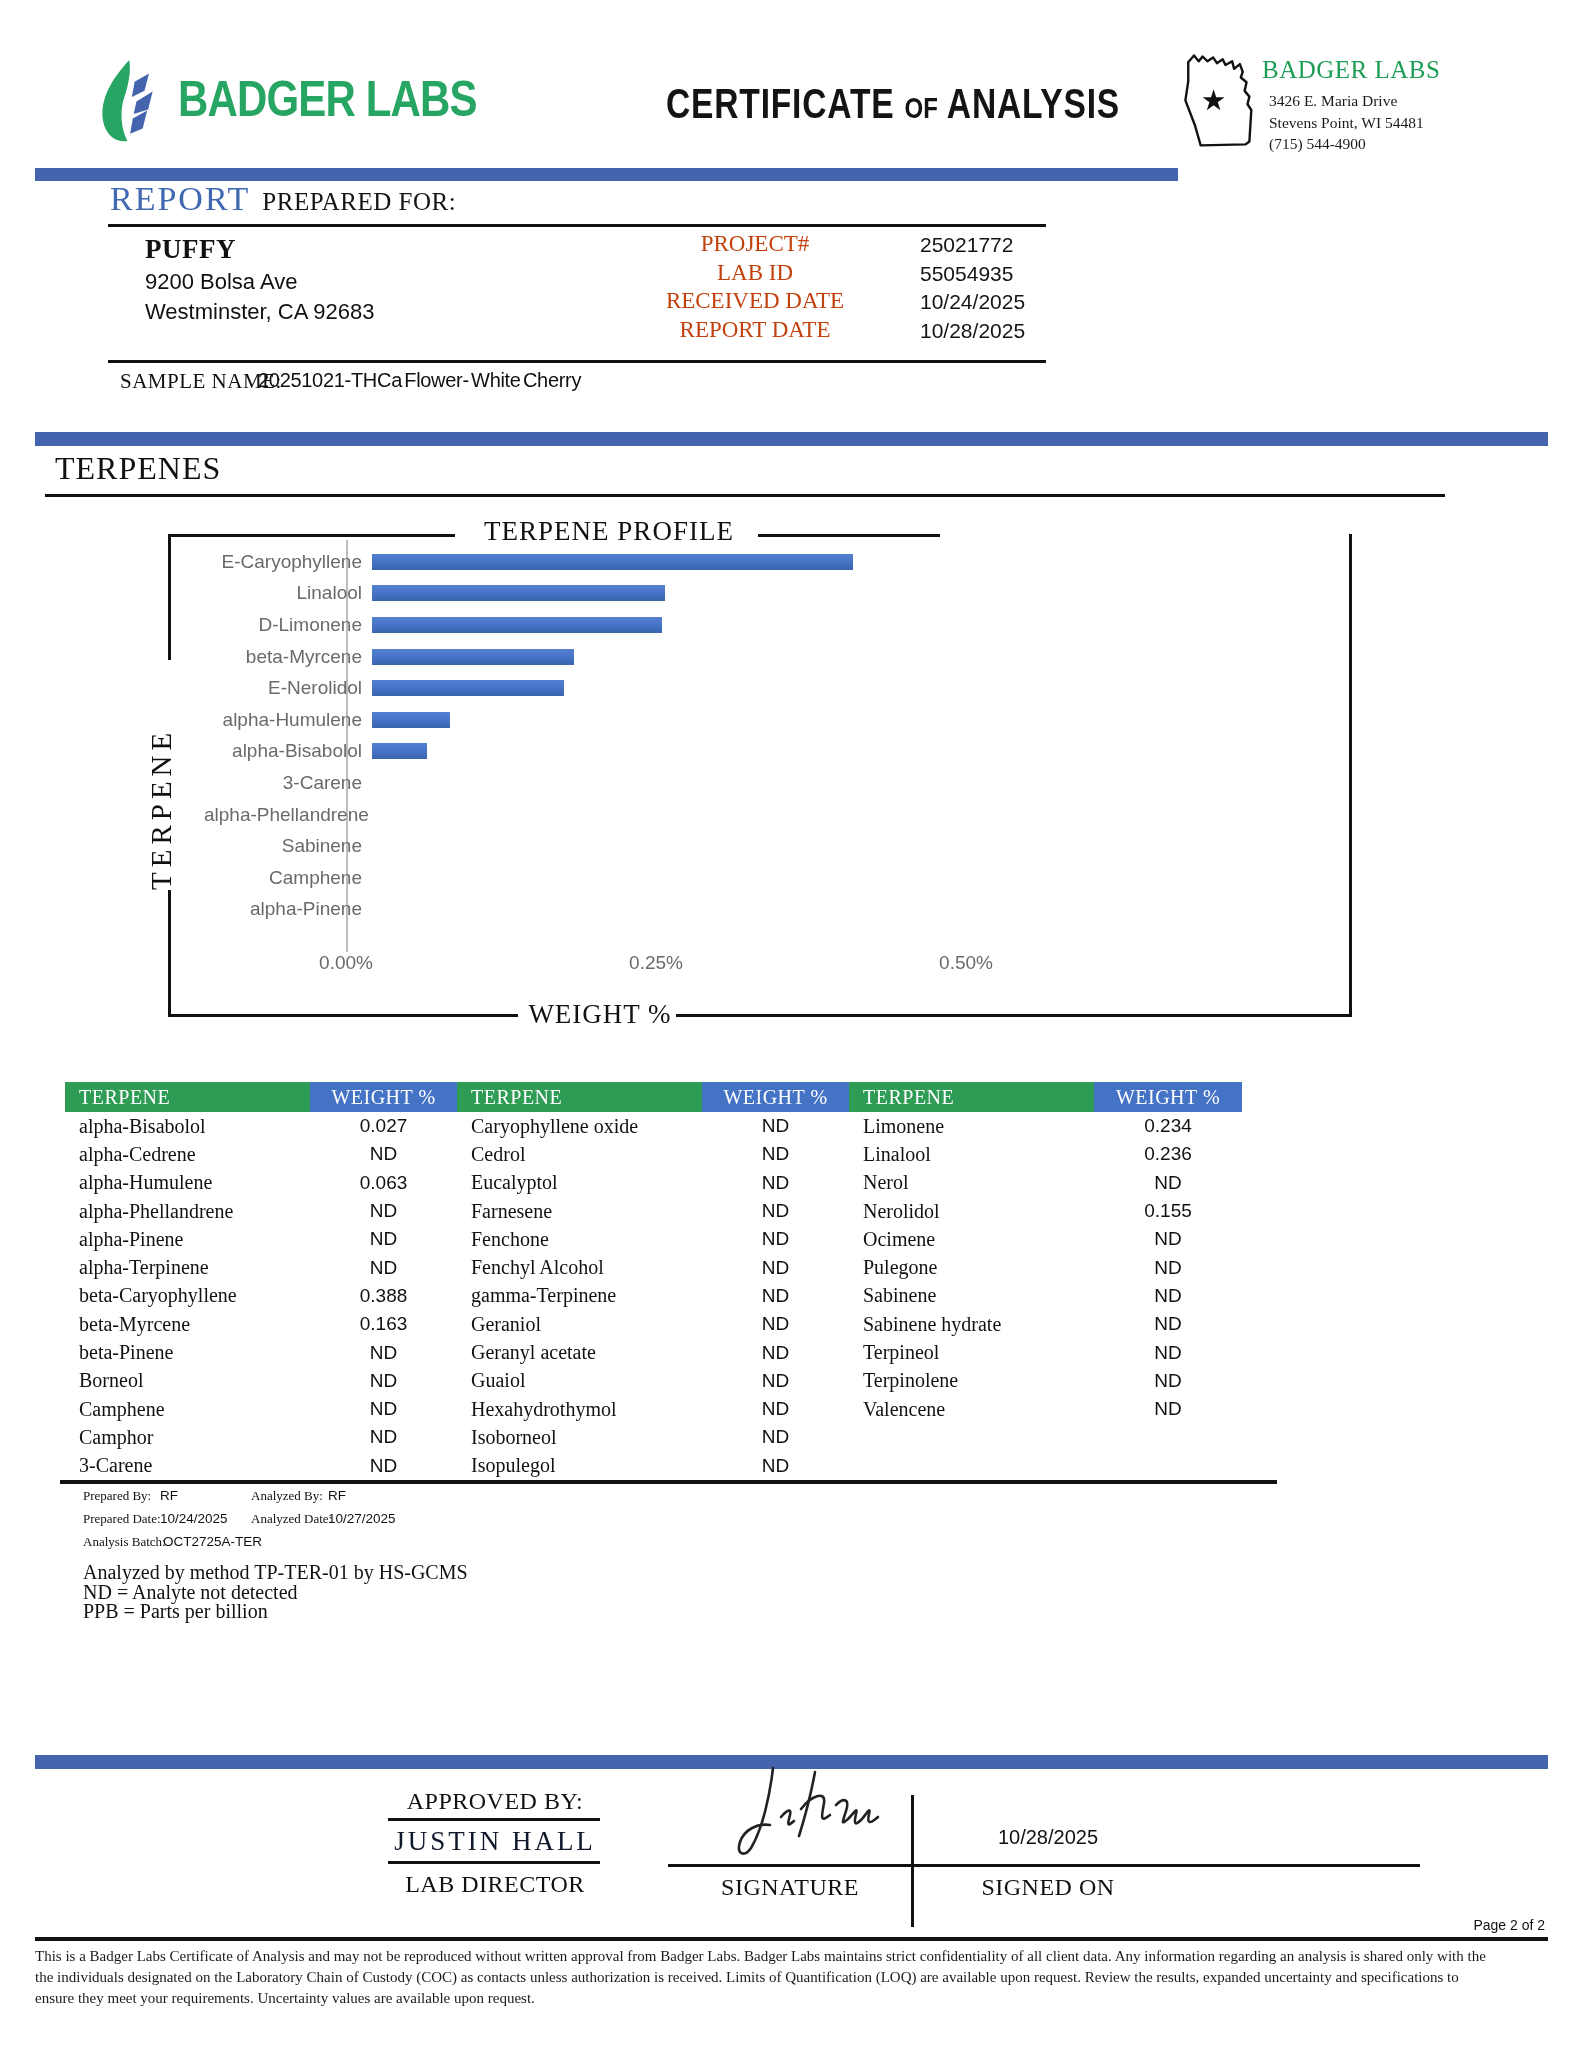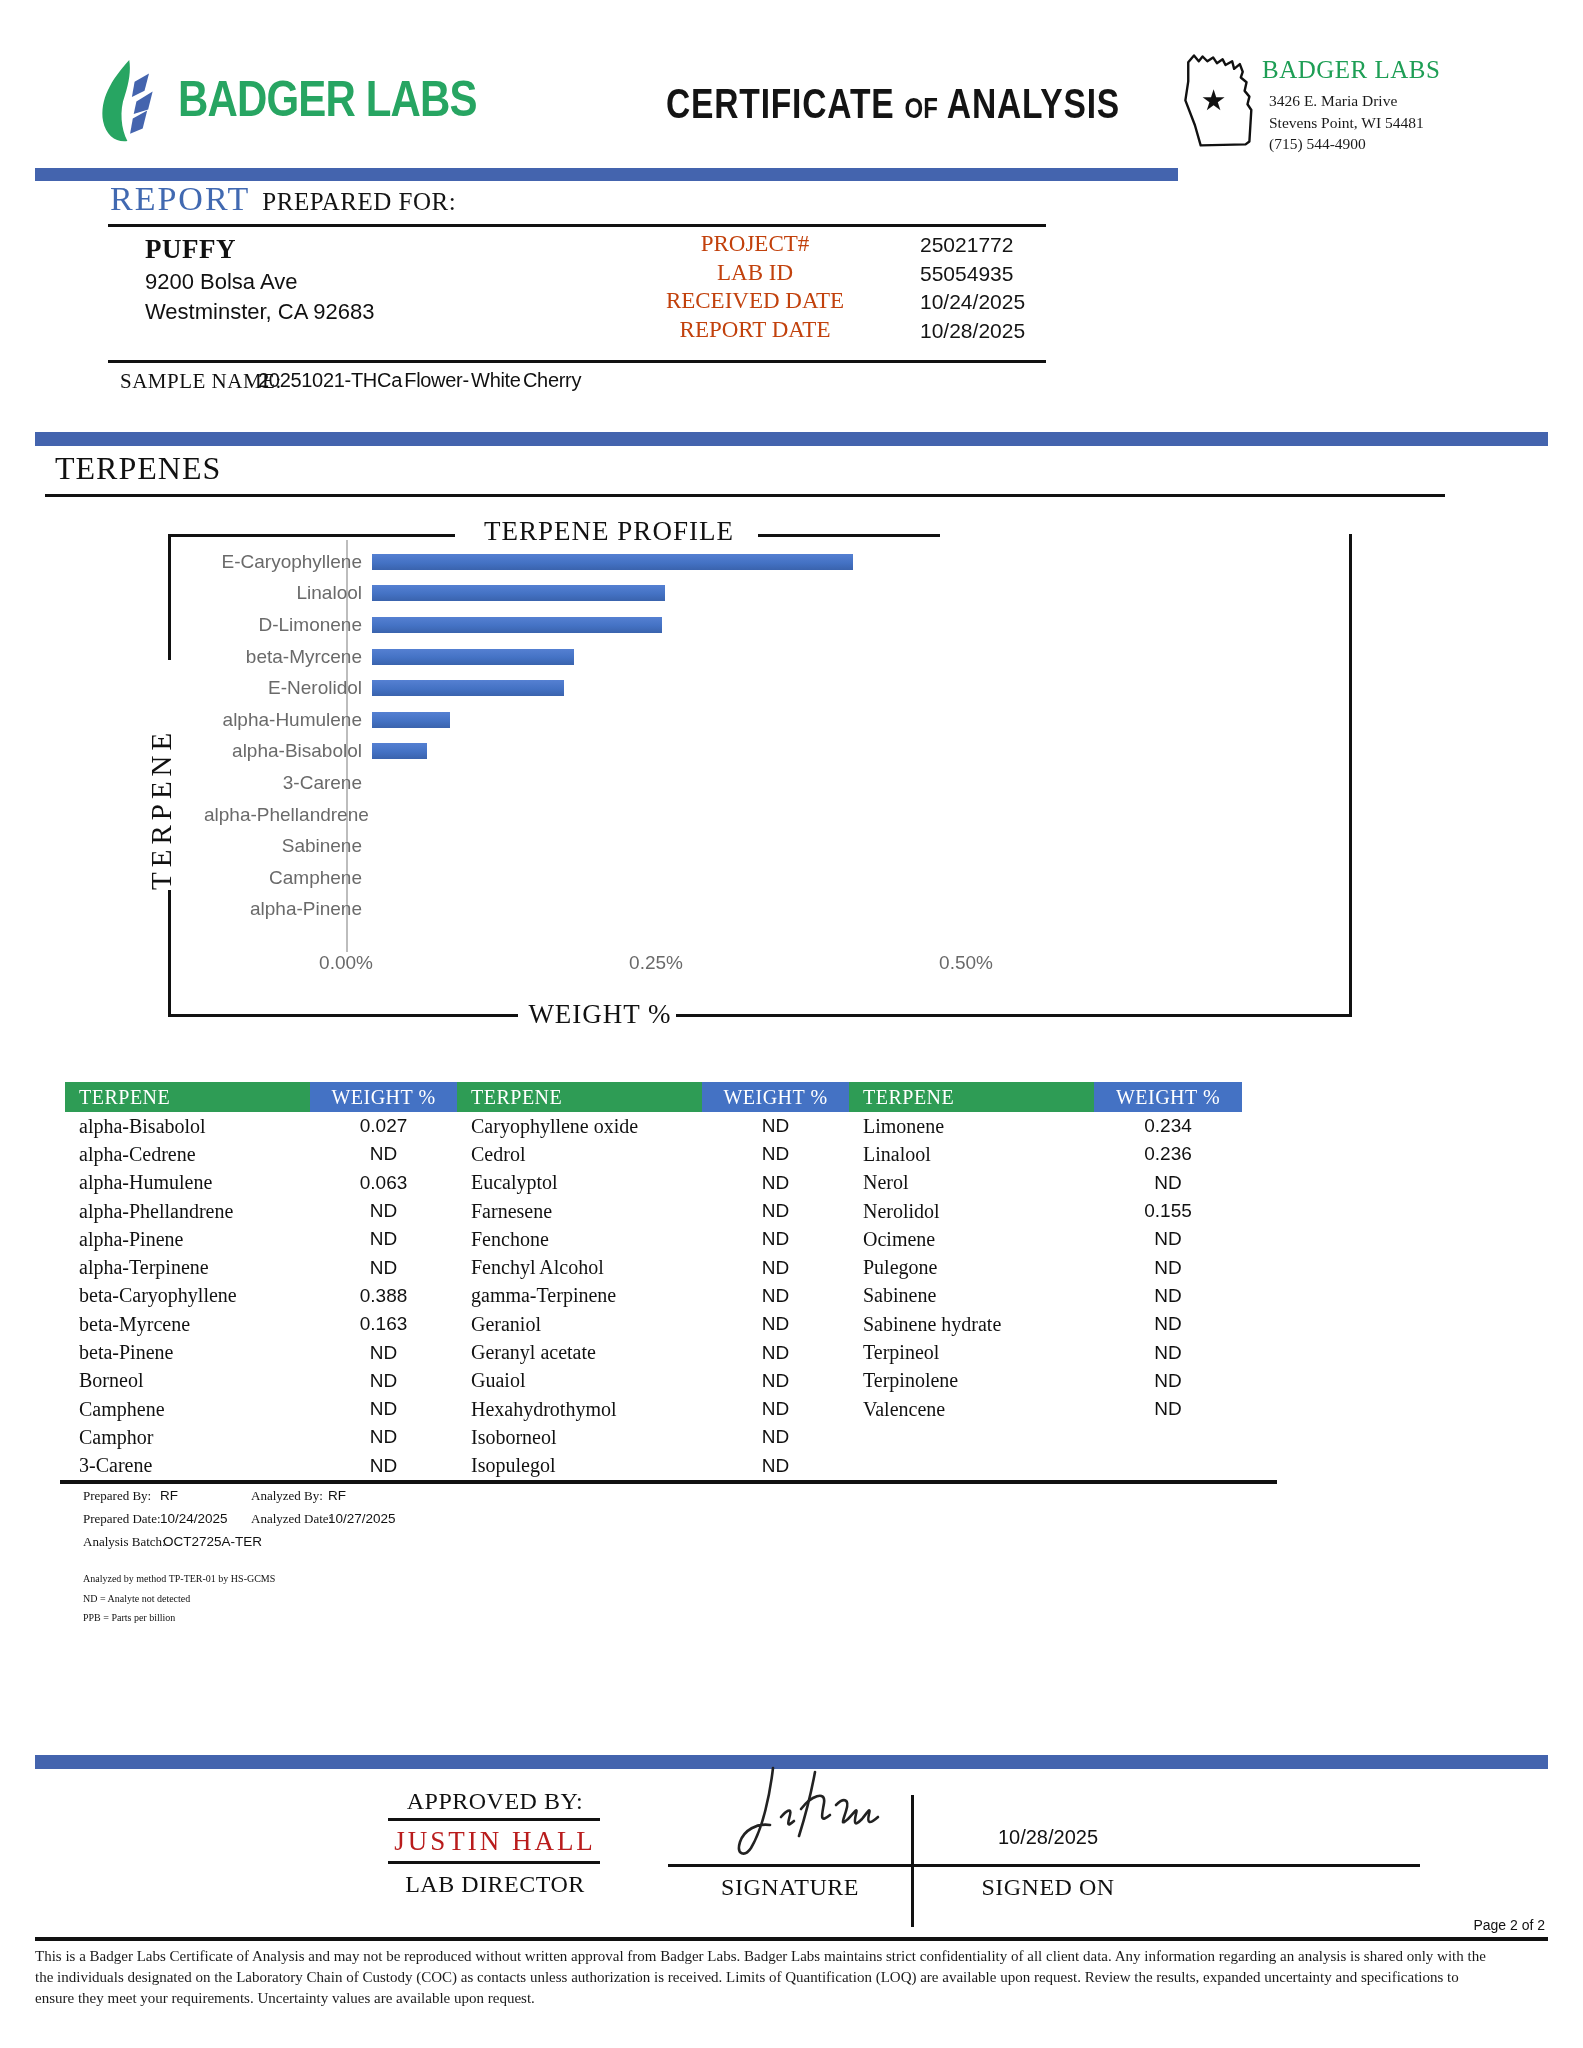--- a/index.html
+++ b/index.html
@@ -58,26 +58,26 @@
   .th-b{background:#4472C4;justify-content:center;}
   .td-name{height:28.3px;padding-left:14px;font-size:20px;display:flex;align-items:center;white-space:nowrap;}
   .td-val{height:28.3px;font-family:"Liberation Sans",sans-serif;font-size:19px;
           display:flex;align-items:center;justify-content:center;}
 
   
   .ainfo{position:absolute;left:83px;top:1488px;width:600px;font-size:13px;}
   .ainfo .row{position:relative;height:23px;}
   .ainfo .lbl{position:absolute;white-space:nowrap;}
   .ainfo .val{position:absolute;font-family:"Liberation Sans",sans-serif;font-size:13.5px;white-space:nowrap;}
-  .ainfo .note{position:absolute;font-size:10px;white-space:nowrap;margin-top:12px;}
+  .ainfo .note{position:absolute;font-size:20px;white-space:nowrap;}
 
   
   .ap-center{text-align:center;white-space:nowrap;}
   .approved{font-size:24px;letter-spacing:.5px;}
-  .approver{font-size:27px;color:#b91c1c;letter-spacing:3px;}
+  .approver{font-size:27px;color:#0f172a;letter-spacing:3px;}
   .ap-title{font-size:24px;letter-spacing:.5px;}
   .sig-date{font-family:"Liberation Sans",sans-serif;font-size:20px;}
 
   
   .pagenum{font-family:"Liberation Sans",sans-serif;font-size:14px;}
   .disc{font-size:15px;line-height:21px;white-space:nowrap;color:#1a1a1a;}
 </style>
 </head>
 <body>
 

